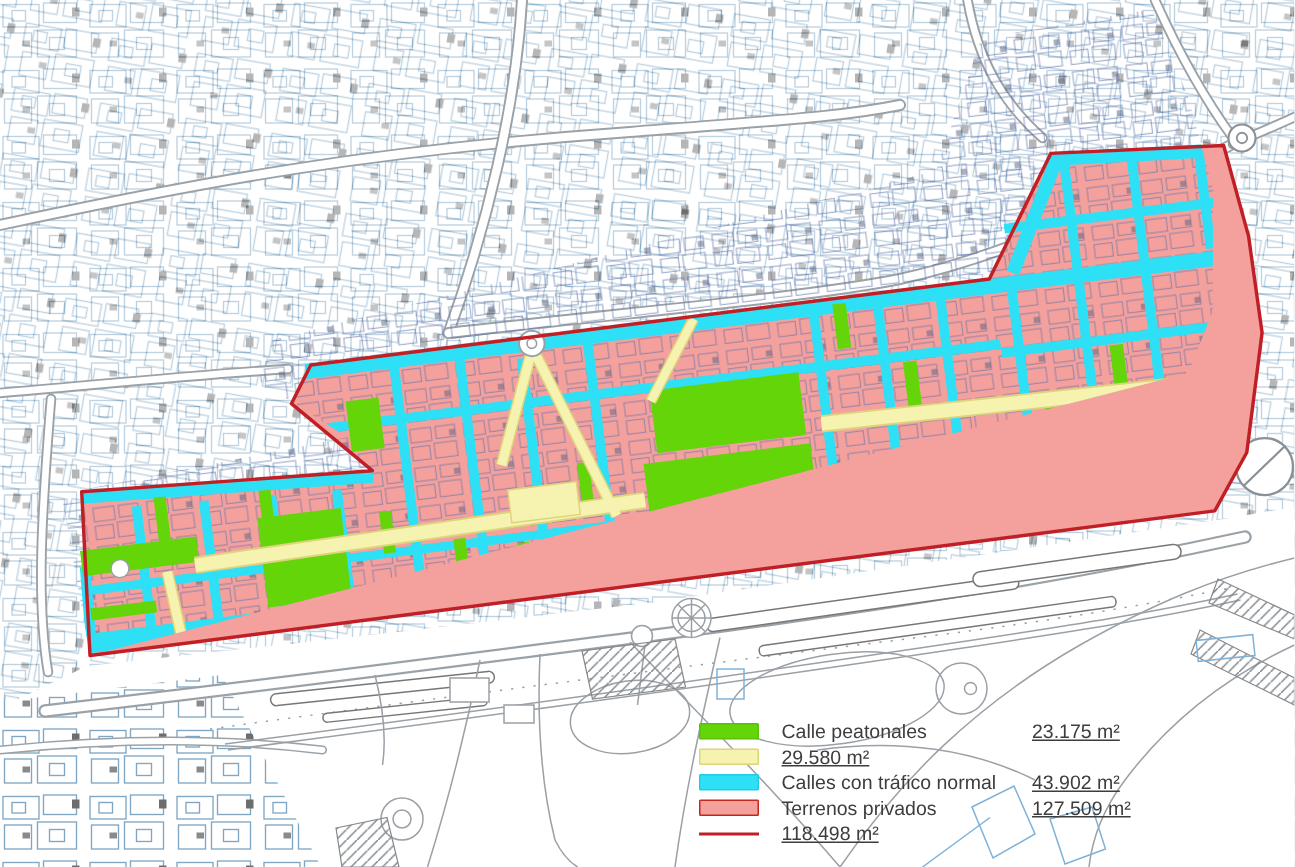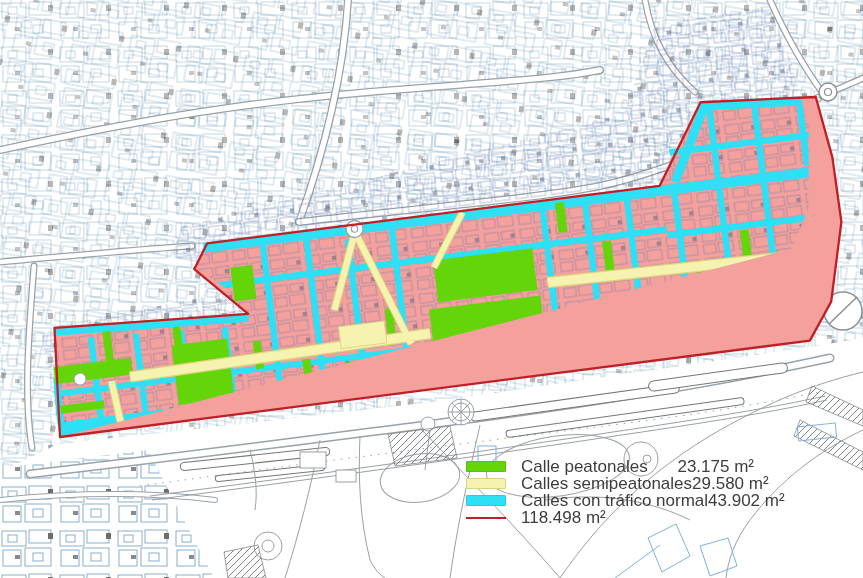--- a/index.html
+++ b/index.html
@@ -12,28 +12,28 @@
   .s-cyan{stroke:var(--c2,#2EE0F5);fill:none;stroke-linecap:butt;}
   .f-green{fill:var(--c0,#63D509);}
   .f-semi{fill:var(--c1,#F6F3B0);stroke:var(--c1b,#DED47E);stroke-width:1;}
   .s-semi{stroke:var(--c1,#F6F3B0);fill:none;}
   .s-semiedge{stroke:var(--c1b,#DED47E);fill:none;}
   .rc{stroke:#9aa2a8;fill:none;stroke-linecap:round;}
   .rw{stroke:#ffffff;fill:none;stroke-linecap:round;}
   .pk{stroke:#9aa0a6;fill:none;stroke-width:1;}
   .bl{stroke:#7FB2D9;fill:none;stroke-width:1;}
   
-  .legend{position:absolute;left:466px;top:458px;width:288px;color:#3d3d3d;
-          font-size:17px;line-height:17px;}
+  .legend{position:absolute;left:466px;top:479px;width:288px;color:#3d3d3d;
+          font-size:13px;line-height:17px;}
   .lrow{display:flex;align-items:center;height:17px;}
   .sw{width:40px;height:11px;border:1px solid transparent;box-sizing:border-box;
       margin-right:15px;flex:0 0 auto;border-radius:1px;}
   .sw.line{height:2px;border:none;border-radius:0;}
   .lab{flex:1 1 auto;white-space:nowrap;}
-  .val{flex:0 0 auto;min-width:66px;text-align:center;white-space:nowrap;}
+  .val{flex:0 0 auto;min-width:66px;text-align:left;white-space:nowrap;text-decoration:underline;}
 </style>
 </head>
 <body>
 
 <div class="stage">
 <svg width="863" height="578" viewBox="0 0 863 578">
   <defs>
     <g id="citytile">
       <rect width="58" height="44" fill="#ffffff"></rect>
       <g fill="#ffffff" stroke="#7FA7C4" stroke-width="0.9">
@@ -259,26 +259,30 @@
 </svg>
 
 <div class="legend">
   <div class="lrow">
     <span class="sw" style="background-color: rgb(99, 213, 9); border-color: rgb(88, 194, 6);"></span>
     <span class="lab">Calle peatonales</span>
     <span class="val">23.175 m²</span>
   </div>
   <div class="lrow">
     <span class="sw" style="background-color: rgb(246, 243, 176); border-color: rgb(222, 212, 126);"></span>
-    <span class="lab">Calles semipeatonales</span>
     <span class="val">29.580 m²</span>
   </div>
   <div class="lrow">
     <span class="sw" style="background-color: rgb(46, 224, 245); border-color: rgb(34, 204, 228);"></span>
     <span class="lab">Calles con tráfico normal</span>
     <span class="val">43.902 m²</span>
   </div>
   <div class="lrow">
+    <span class="sw" style="background-color: rgb(244, 161, 157); border-color: rgb(195, 40, 30);"></span>
+    <span class="lab">Terrenos privados</span>
+    <span class="val">127.509 m²</span>
+  </div>
+  <div class="lrow">
     <span class="sw line" style="background-color: rgb(192, 32, 37);"></span>
     <span class="val">118.498 m²</span>
   </div>
 </div>
 </div>
 
 </body></html>

